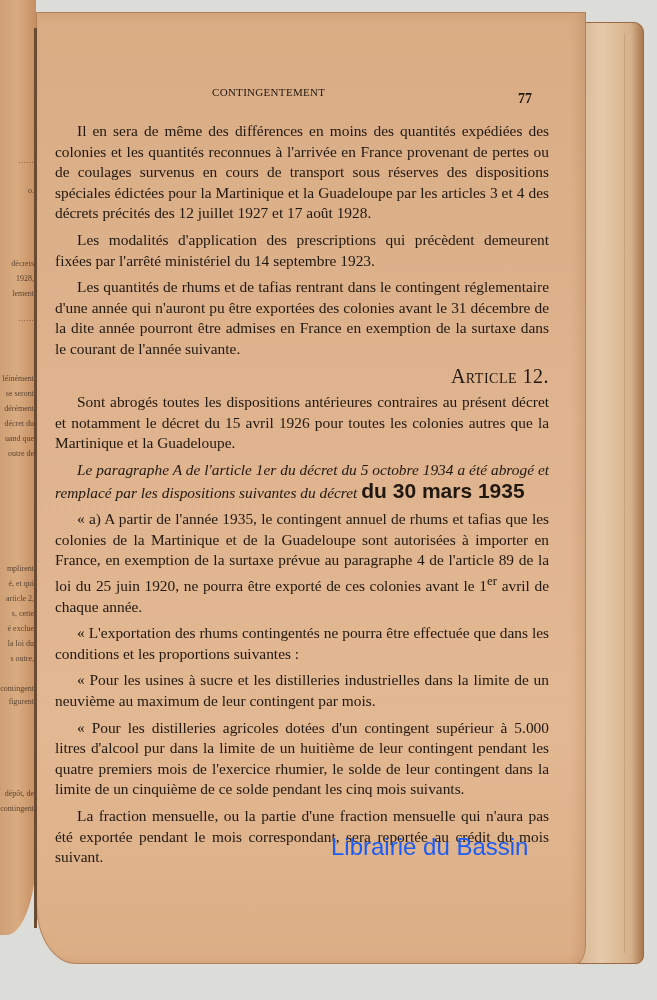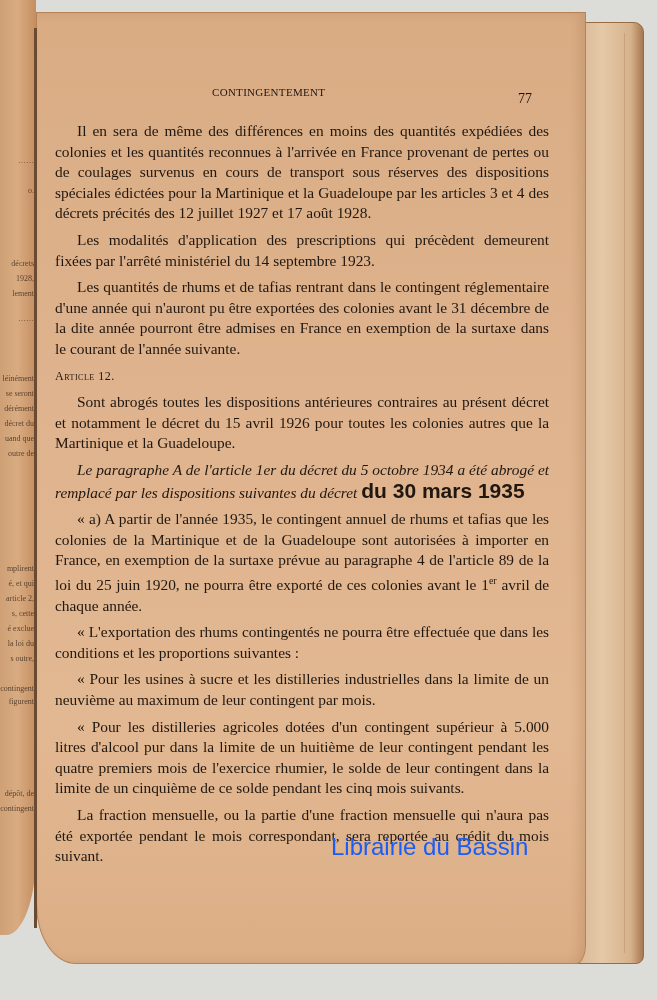--- a/index.html
+++ b/index.html
@@ -5,27 +5,27 @@
   html, body { margin:0; padding:0; }
   body { width:657px; height:1000px; background:#dcdcd8; position:relative; overflow:hidden; font-family:"Liberation Serif", serif; }
   .left-page { position:absolute; left:-10px; top:-5px; width:46px; height:940px; background:linear-gradient(90deg,#c99a70 0%,#d9ab80 60%,#c48e62 100%); border-bottom-right-radius:30px 80px; }
   .left-frag { position:absolute; right:2px; font-size:8px; color:#3a2a1e; line-height:11px; text-align:right; white-space:nowrap; opacity:.8; }
   .gutter { position:absolute; left:34px; top:28px; width:3px; height:900px; background:#6b4a32; }
   .back-pages { position:absolute; left:560px; top:22px; width:82px; height:940px; background:linear-gradient(90deg,#b88a62,#d8b896 20%,#e5c9a8 50%,#d6b28c 85%,#a8784f); border-radius:4px 10px 8px 4px; border:1px solid #9a6a45; }
   .back-inner { position:absolute; left:20px; top:10px; right:18px; bottom:10px; border-left:1px solid #c8a27c; border-right:1px solid #c8a27c; }
   .page { position:absolute; left:36px; top:12px; width:548px; height:950px; background:linear-gradient(180deg,#d9ac84 0%,#deb38d 40%,#e2b892 75%,#dcae86 100%); border-bottom-left-radius:40px 60px; border-bottom-right-radius:10px 20px; border:1px solid #b68258; box-shadow: inset -6px 0 10px rgba(120,70,30,.15); }
   .content { position:absolute; left:18px; top:72px; width:494px; color:#201710; font-size:15.4px; line-height:20.6px; }
   .running-head { position:absolute; left:175px; top:73px; font-size:11px; font-weight:normal; letter-spacing:.3px; color:#1e150f; }
-  .page-num { position:absolute; left:481px; top:78px; font-size:14px; font-weight:normal; color:#1e150f; }
+  .page-num { position:absolute; left:481px; top:78px; font-size:14px; font-weight:bold; color:#1e150f; }
   .content p { margin:0 0 6px 0; text-align:justify; text-indent:22px; }
-  .article-title { text-align:left; font-variant:small-caps; font-size:12px; margin:6px 0 6px 0; letter-spacing:.5px; }
+  .article-title { text-align:right; font-variant:small-caps; font-size:20px; margin:6px 0 6px 0; letter-spacing:.5px; }
   .section-title { text-align:center; font-weight:bold; font-size:15px; margin:12px 0 4px 0; letter-spacing:.2px; }
   .italic-intro { font-style:italic; text-indent:22px; margin:0 0 6px 0; text-align:justify; }
   .italic-intro b { font-style:normal; font-family:"Liberation Sans", sans-serif; font-size:21px; }
-  sup { font-size:10px; }
+  sup { font-size:13px; }
   .watermark { position:absolute; left:331px; top:833px; font-family:"Liberation Sans", sans-serif; font-size:24px; color:#1a5cf5; white-space:nowrap; }
 </style>
 </head>
 <body>
 
 <div class="back-pages">
     <div class="back-inner"></div>
   </div>
 
 <div class="left-page">

